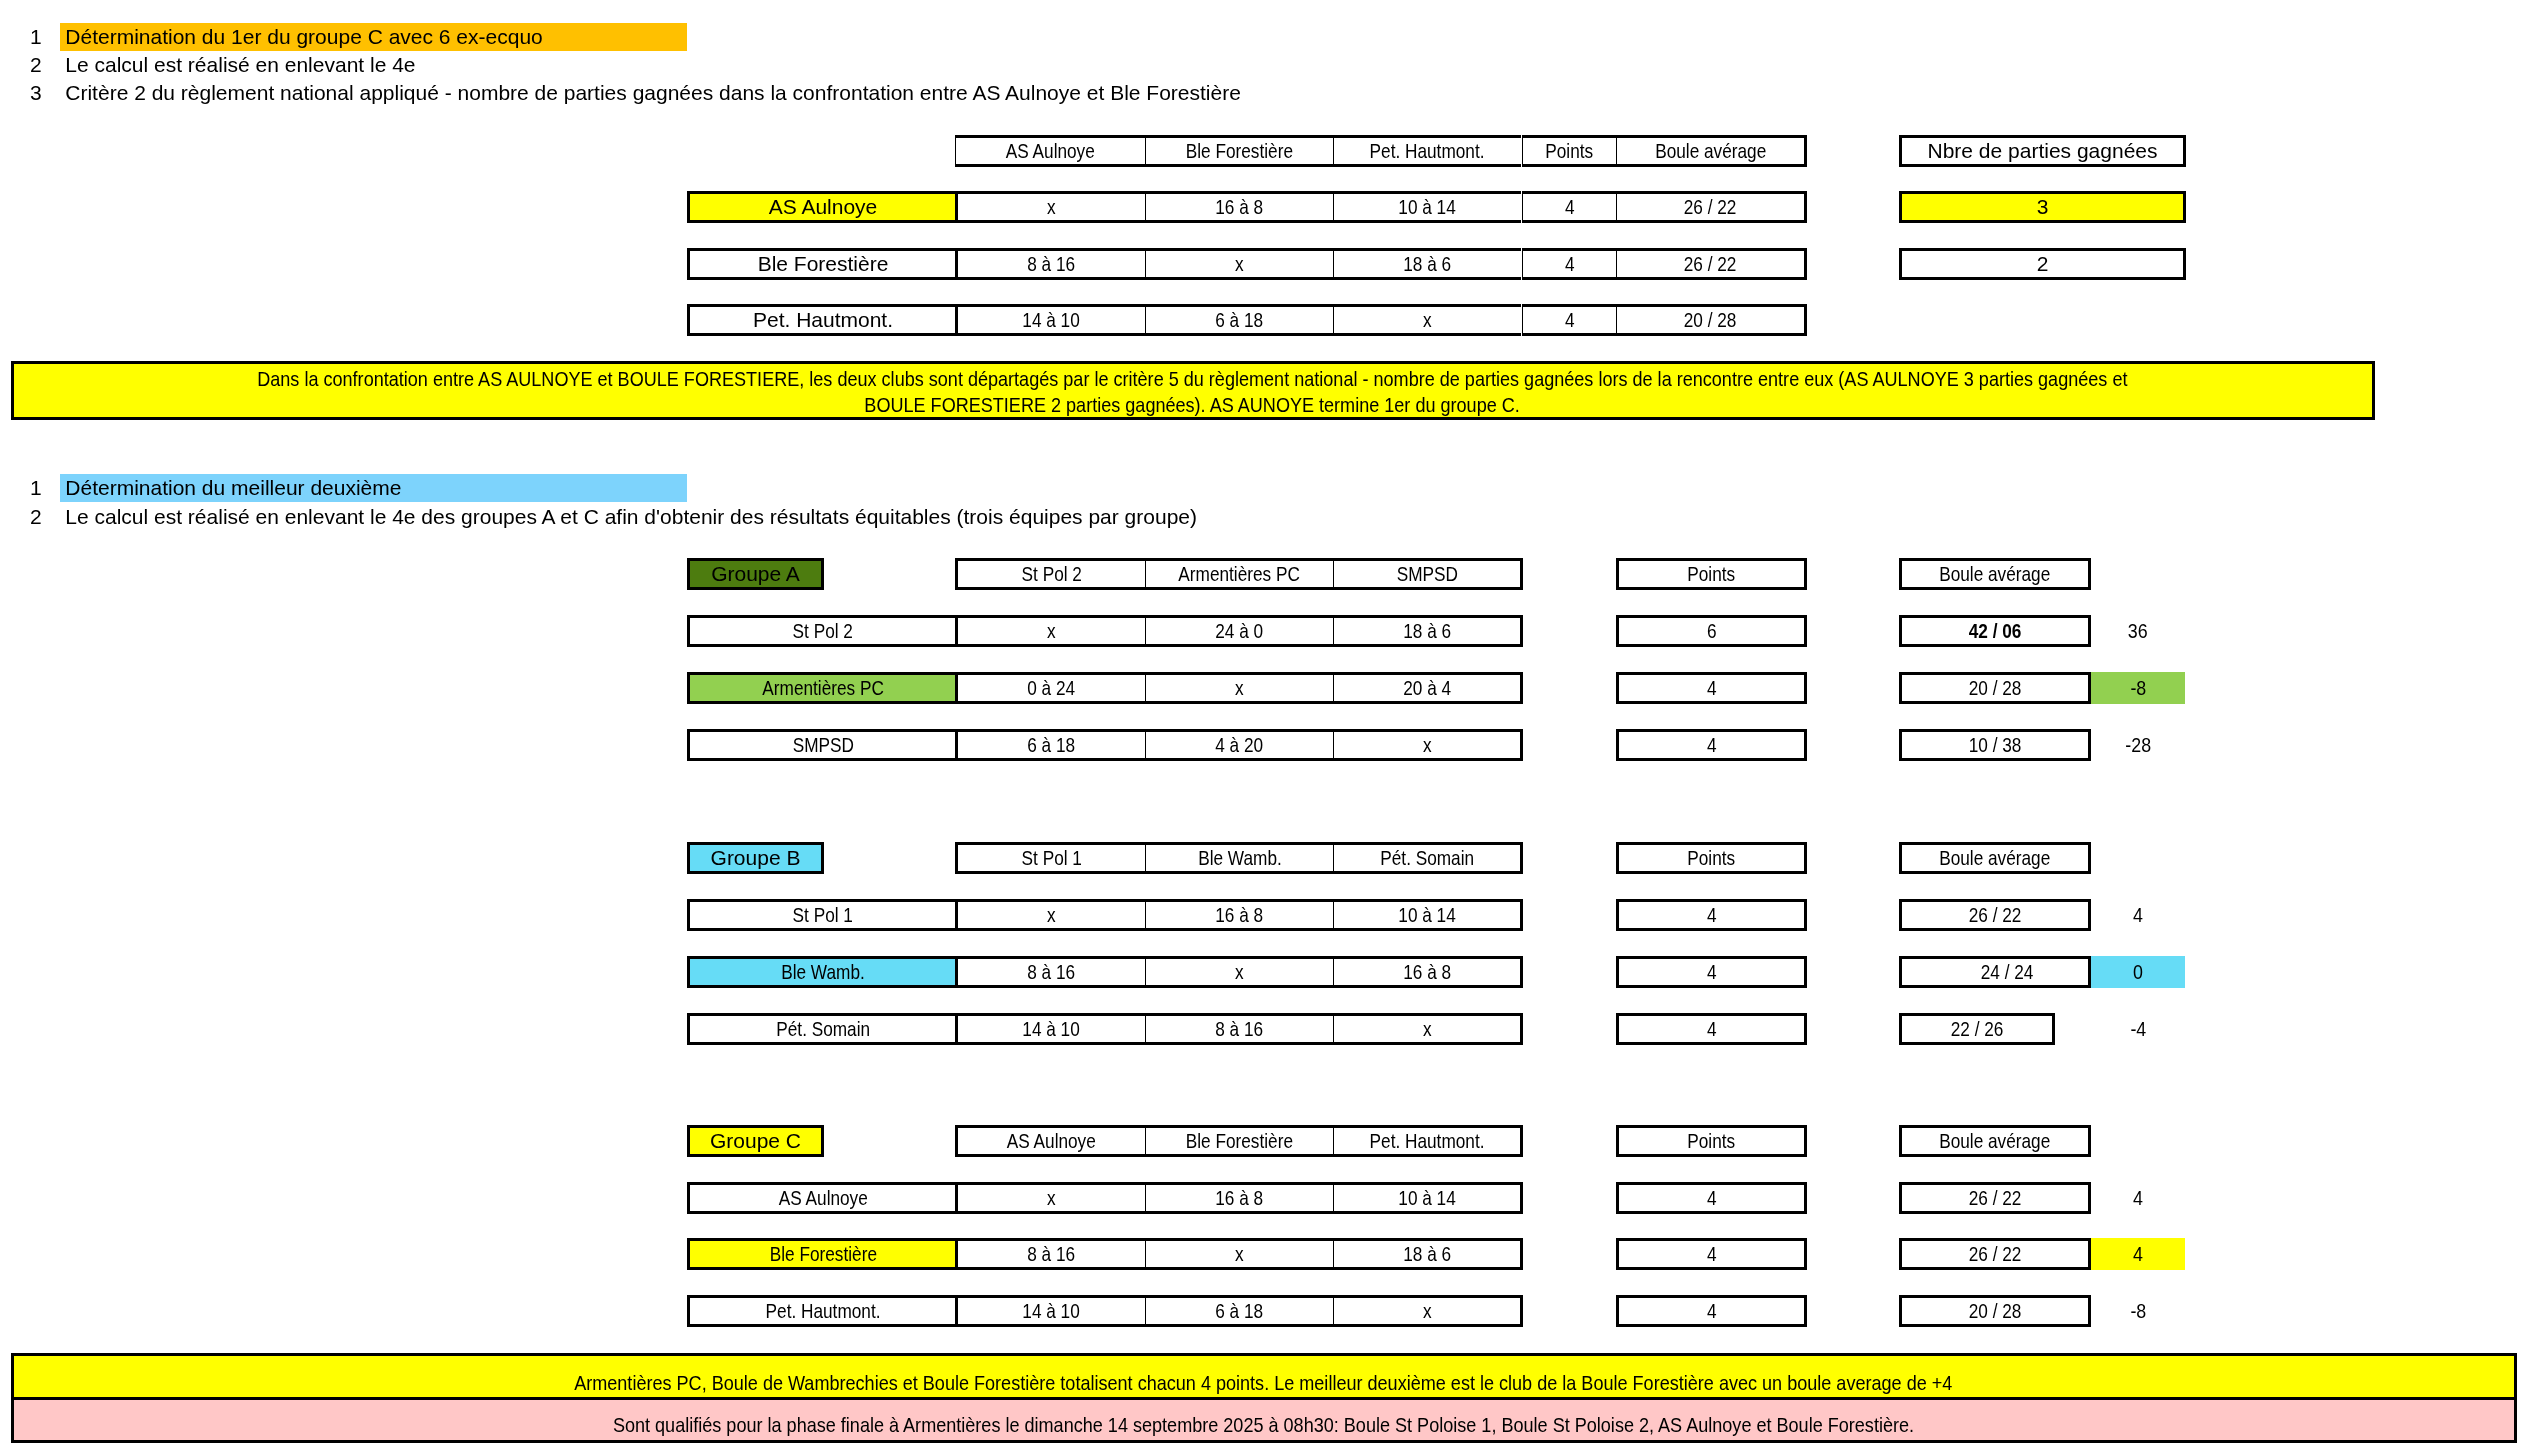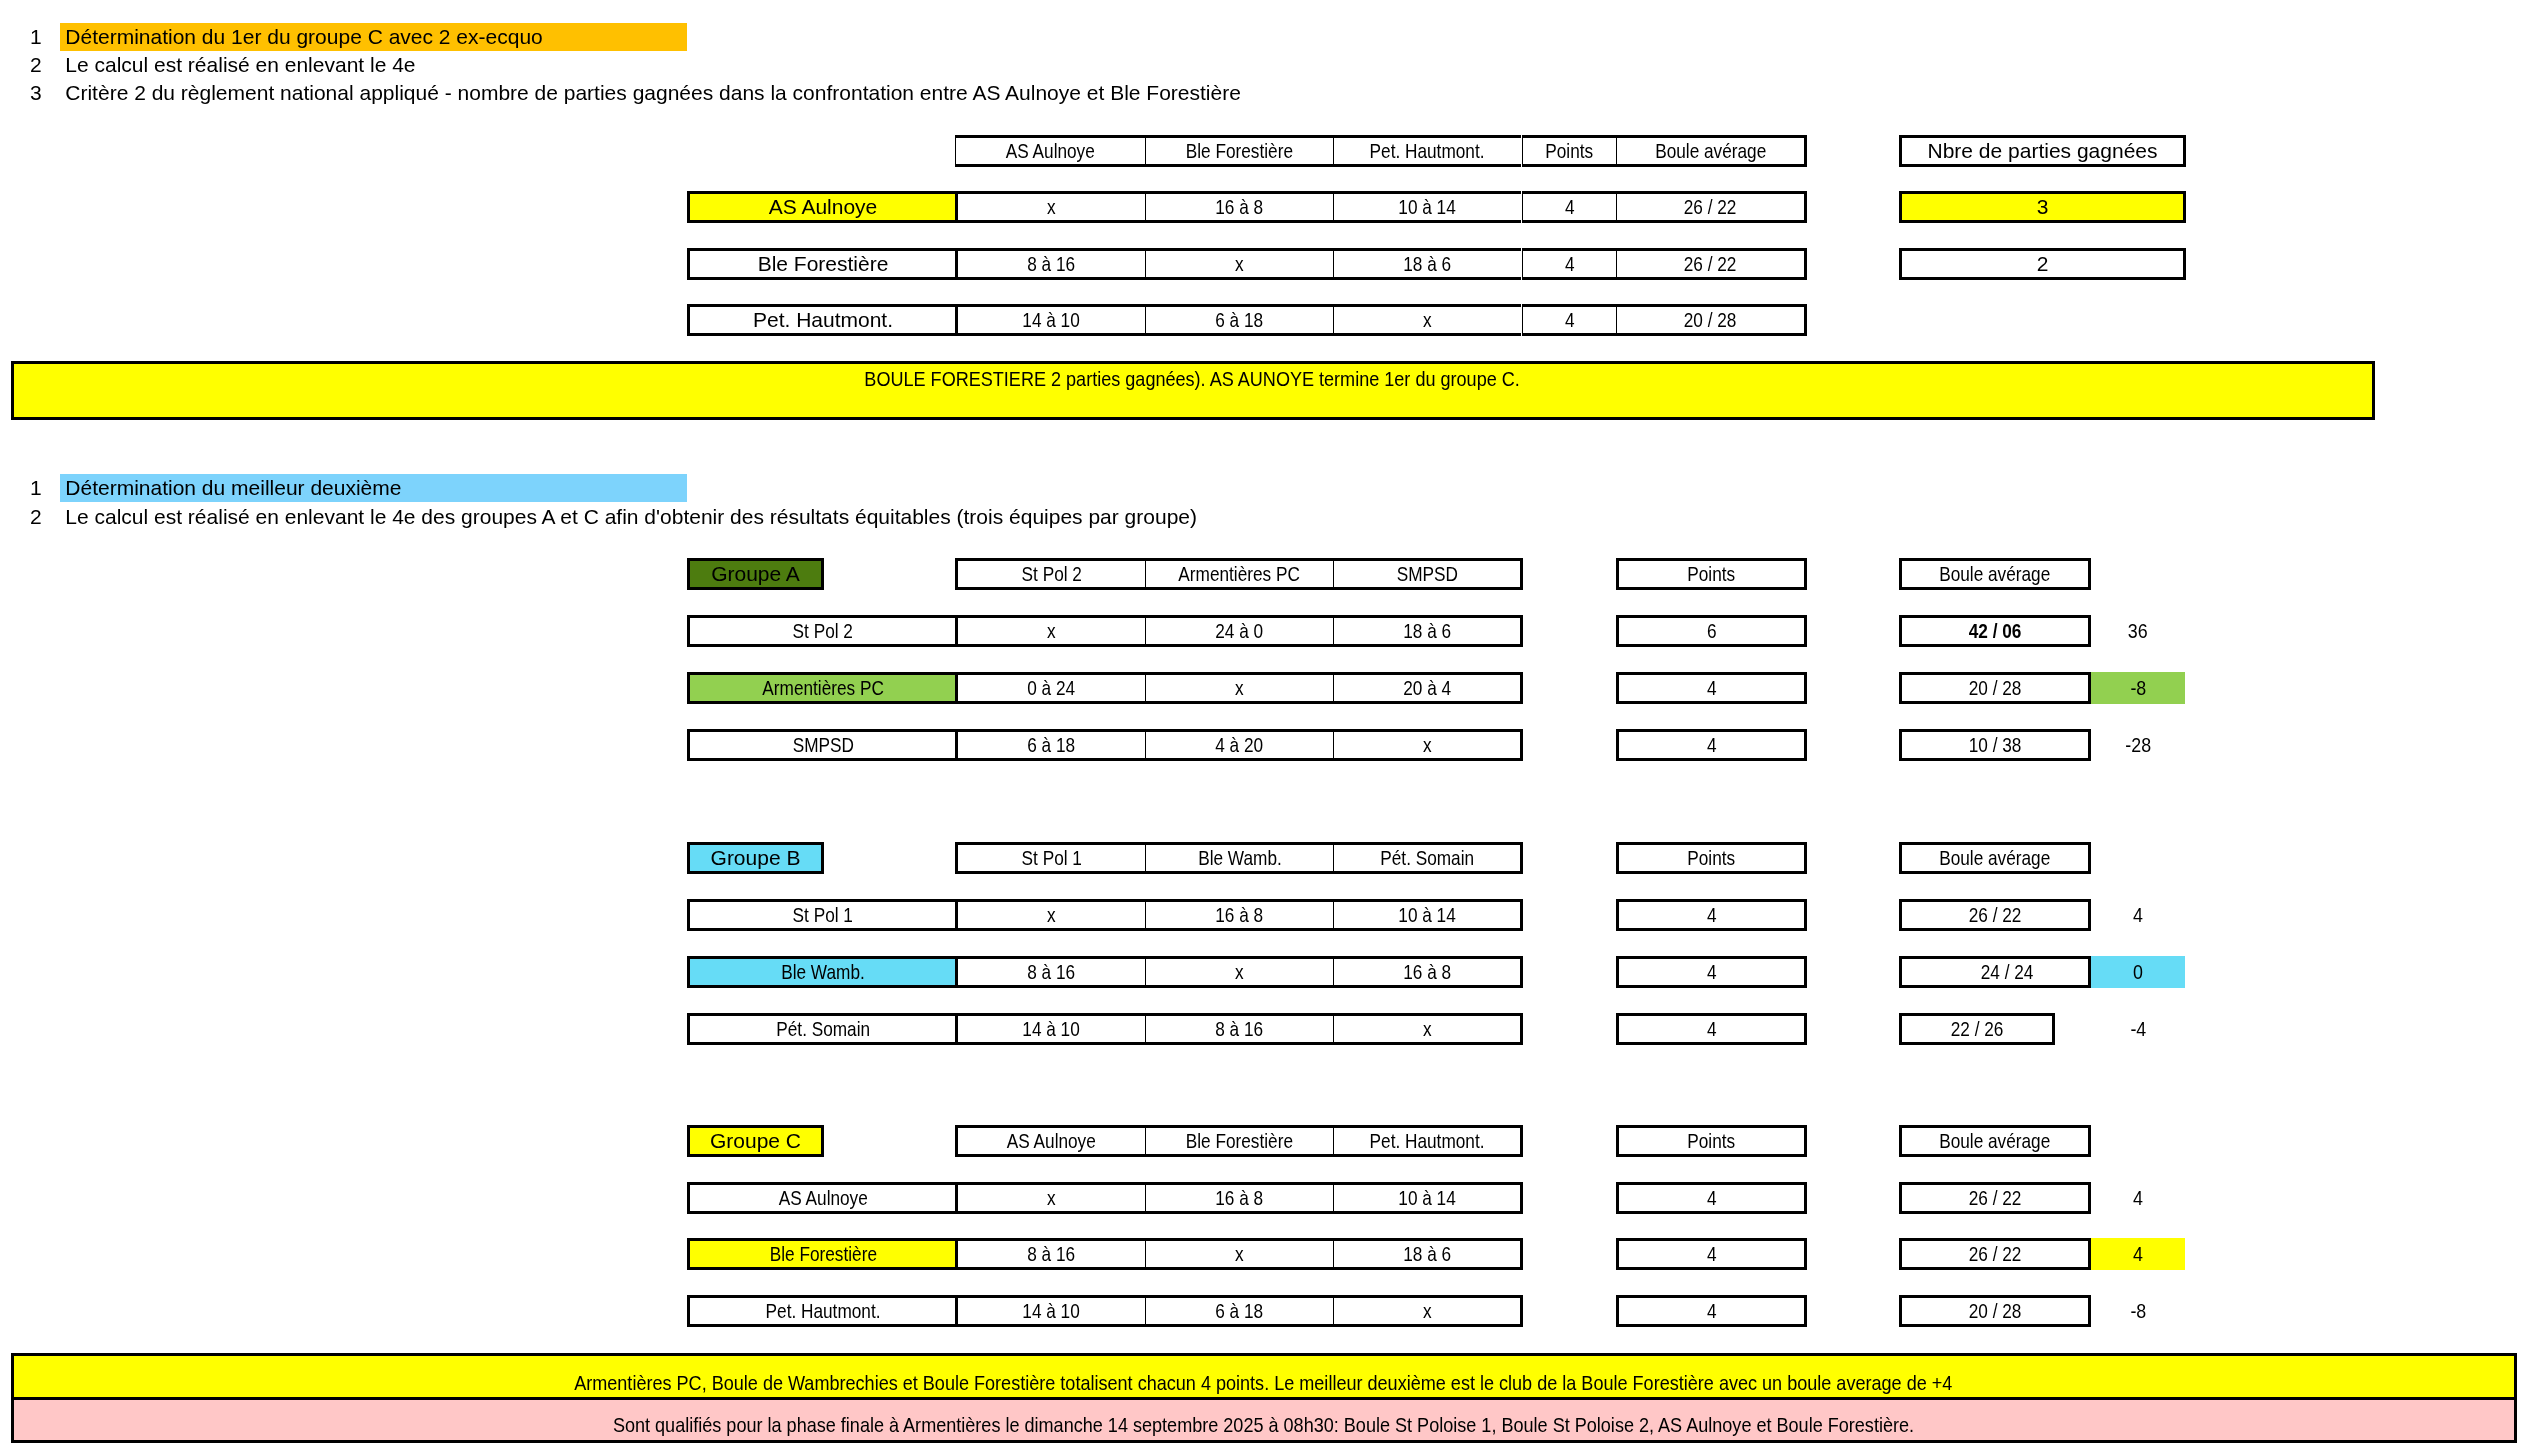--- a/index.html
+++ b/index.html
@@ -18,21 +18,21 @@
   .plain span { display:inline-block; transform:scaleX(0.85); }
   .banner { position:absolute; box-sizing:border-box; border:3.5px solid #000; text-align:center;
             font-size:21px; line-height:26px; }
   .banner span { display:inline-block; }
 </style>
 </head>
 <body>
 
 <div>
   <div class="note-num" style="top:23px">1</div>
-  <div class="note-text" style="top:23px;width:622px;background:#ffc000;">Détermination du 1er du groupe C avec 2 ex-ecquo</div>
+  <div class="note-text" style="top:23px;width:622px;background:#ffc000;">Détermination du 1er du groupe C avec 6 ex-ecquo</div>
   <div class="note-num" style="top:51px">2</div>
   <div class="note-text" style="top:51px">Le calcul est réalisé en enlevant le 4e</div>
   <div class="note-num" style="top:79px">3</div>
   <div class="note-text" style="top:79px">Critère 2 du règlement national appliqué - nombre de parties gagnées dans la confrontation entre AS Aulnoye et Ble Forestière</div>
 </div>
 
 <div>
 
   <div class="cell narrow bl bl2" style="left:955px;top:135px;width:190px;height:32px;">
       <span>AS Aulnoye</span>
@@ -99,20 +99,21 @@
     </div>
   <div class="cell narrow bl2" style="left:1522px;top:304px;width:94px;height:32px;">
       <span>4</span>
     </div>
   <div class="cell narrow bl2 br" style="left:1616px;top:304px;width:191px;height:32px;">
       <span>20 / 28</span>
     </div>
 </div>
 
 <div class="banner narrow" style="left:10.5px;top:361px;width:2364px;height:59px;background:#ffff00;padding-top:1.8px;">
+  <div><span style="transform:scaleX(0.86);">Dans la confrontation entre AS AULNOYE et BOULE FORESTIERE, les deux clubs sont départagés par le critère 5 du règlement national - nombre de parties gagnées lors de la rencontre entre eux (AS AULNOYE 3 parties gagnées et</span></div>
   <div><span style="transform:scaleX(0.86);">BOULE FORESTIERE 2 parties gagnées). AS AUNOYE termine 1er du groupe C.</span></div>
 </div>
 
 <div>
   <div class="note-num" style="top:474px">1</div>
   <div class="note-text" style="top:474px;width:622px;background:#7dd3fc;">Détermination du meilleur deuxième</div>
   <div class="note-num" style="top:503px">2</div>
   <div class="note-text" style="top:503px">Le calcul est réalisé en enlevant le 4e des groupes A et C afin d'obtenir des résultats équitables (trois équipes par groupe)</div>
 </div>
 

